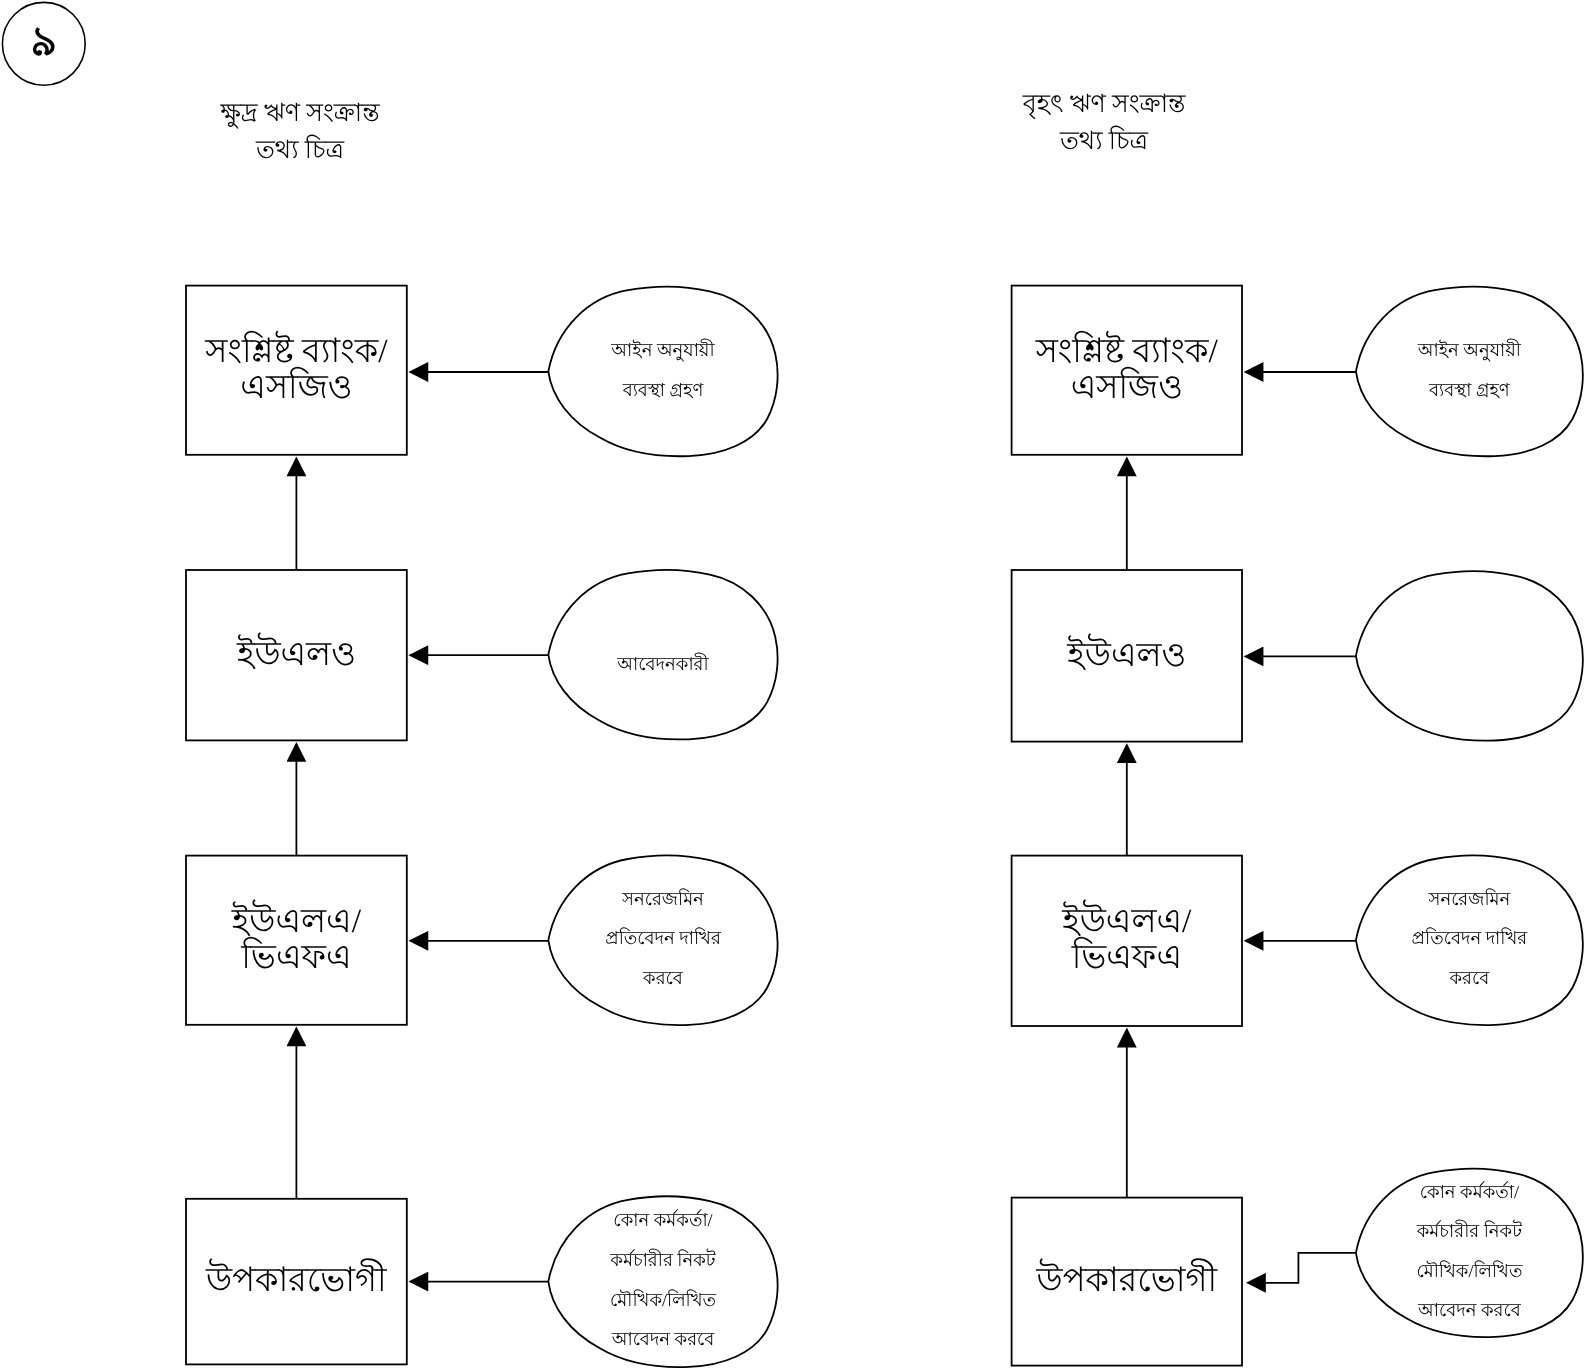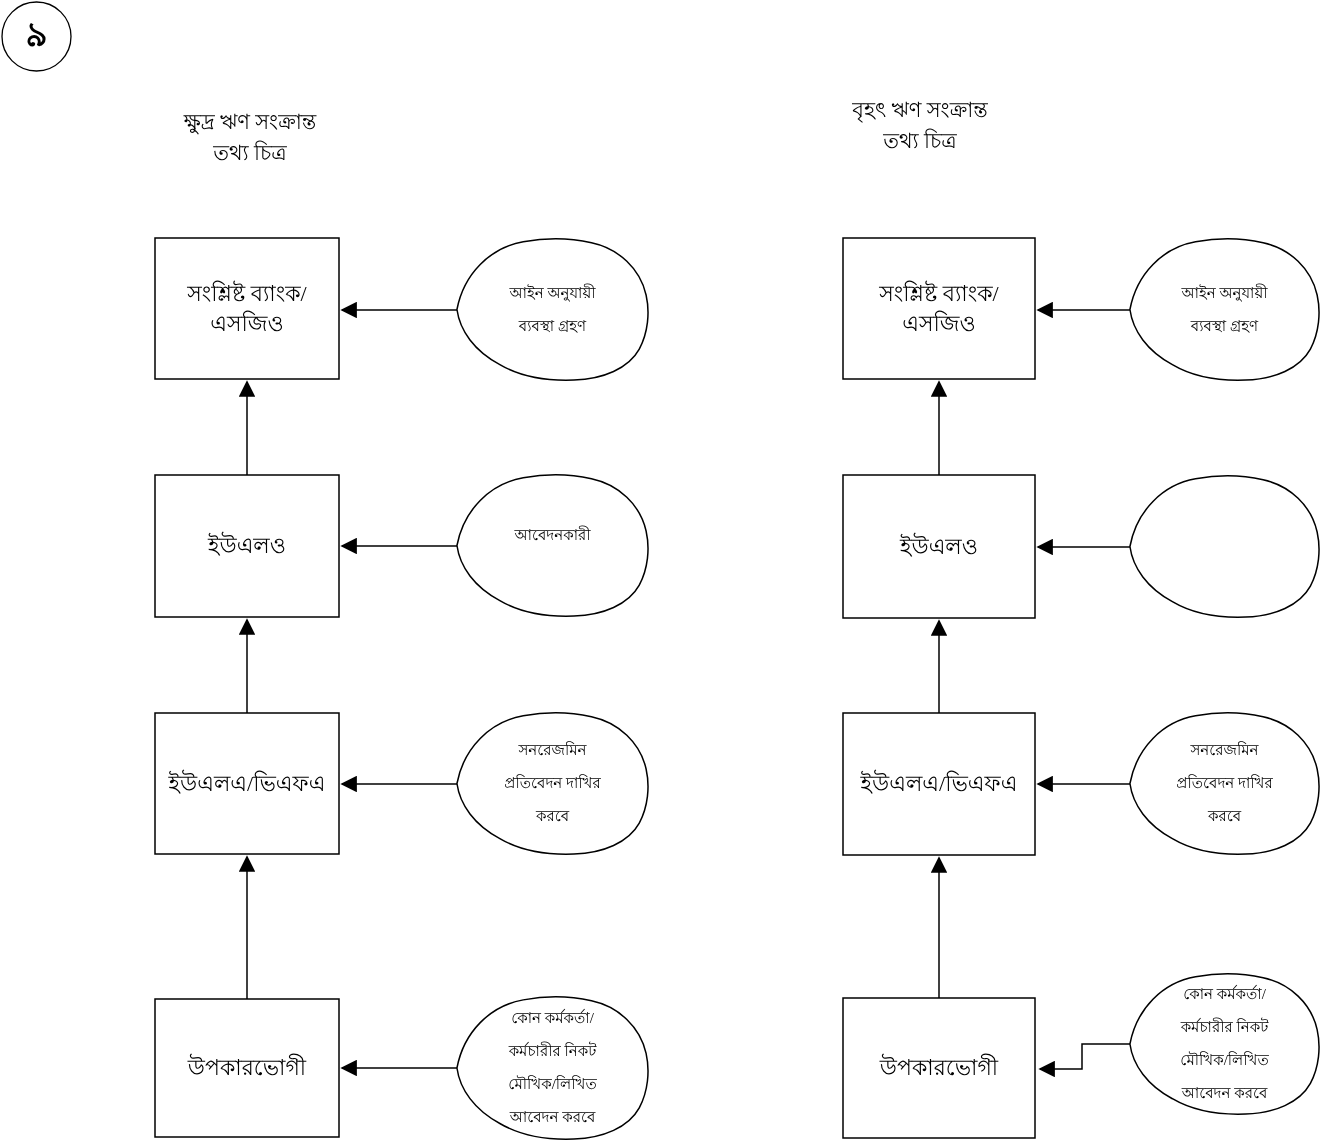--- a/index.html
+++ b/index.html
@@ -18,21 +18,21 @@
     display: flex;
     align-items: center;
     justify-content: center;
     text-align: center;
     white-space: pre-line;
     color: #000000;
   }
   .page-num { font-size: 34px; font-weight: bold; }
   .title    { font-size: 29px; }
   .heading  { font-size: 21px; line-height: 31px; }
-  .box-lbl  { font-size: 22px; line-height: 30px; }
+  .box-lbl  { font-size: 28px; line-height: 30px; }
   .oval-lbl { font-size: 15px; line-height: 33px; }
 </style>
 </head>
 <body>
 
 <div id="stage">
 
   <svg id="shapes" viewBox="0 0 1320 1141" xmlns="http://www.w3.org/2000/svg">
     <defs>
       <marker id="ah" viewBox="0 0 10 10" refX="9" refY="5" markerWidth="13" markerHeight="11" orient="auto-start-reverse">
@@ -82,38 +82,38 @@
 
     <line x1="1130" y1="310" x2="1038" y2="310" stroke="#000000" stroke-width="1.5" marker-end="url(#ah)"></line>
     <line x1="1130" y1="547" x2="1038" y2="547" stroke="#000000" stroke-width="1.5" marker-end="url(#ah)"></line>
     <line x1="1130" y1="784" x2="1038" y2="784" stroke="#000000" stroke-width="1.5" marker-end="url(#ah)"></line>
     <polyline points="1130,1044 1082,1044 1082,1069 1040,1069" fill="none" stroke="#000000" stroke-width="1.5" marker-end="url(#ah)"></polyline>
   </svg>
 
   <div class="lbl page-num" style="left:2px; top:2px; width:69px; height:69px;">৯</div>
 
 
-  <div class="lbl heading" style="left:145px; top:78px; width:210px; height:64px;margin-top:28px;">ক্ষুদ্র ঋণ সংক্রান্ত
+  <div class="lbl heading" style="left:145px; top:78px; width:210px; height:64px;">ক্ষুদ্র ঋণ সংক্রান্ত
 তথ্য চিত্র</div>
-  <div class="lbl heading" style="left:815px; top:94px; width:210px; height:64px;">বৃহৎ ঋণ সংক্রান্ত
+  <div class="lbl heading" style="left:815px; top:70px; width:210px; height:64px;">বৃহৎ ঋণ সংক্রান্ত
 তথ্য চিত্র</div>
 
   <div class="lbl box-lbl" style="left:156px; top:238px; width:182px; height:141px;">সংশ্লিষ্ট ব্যাংক/এসজিও</div>
   <div class="lbl box-lbl" style="left:156px; top:475px; width:182px; height:142px;">ইউএলও</div>
   <div class="lbl box-lbl" style="left:156px; top:713px; width:182px; height:141px;">ইউএলএ/ভিএফএ</div>
   <div class="lbl box-lbl" style="left:156px; top:999px; width:182px; height:138px;">উপকারভোগী</div>
 
   <div class="lbl box-lbl" style="left:844px; top:238px; width:190px; height:141px;">সংশ্লিষ্ট ব্যাংক/এসজিও</div>
   <div class="lbl box-lbl" style="left:844px; top:475px; width:190px; height:143px;">ইউএলও</div>
   <div class="lbl box-lbl" style="left:844px; top:713px; width:190px; height:142px;">ইউএলএ/ভিএফএ</div>
   <div class="lbl box-lbl" style="left:844px; top:998px; width:190px; height:140px;">উপকারভোগী</div>
 
   <div class="lbl oval-lbl" style="left:462px; top:243px; width:181px; height:133px;">আইন অনুযায়ী
 ব্যবস্থা গ্রহণ</div>
-  <div class="lbl oval-lbl" style="left:462px; top:469px; width:181px; height:133px;">আবেদনকারী</div>
+  <div class="lbl oval-lbl" style="left:462px; top:488px; width:181px; height:133px;">আবেদনকারী</div>
   <div class="lbl oval-lbl" style="left:462px; top:717px; width:181px; height:133px;">সনরেজমিন
 প্রতিবেদন দাখির
 করবে</div>
   <div class="lbl oval-lbl" style="left:462px; top:1001px; width:181px; height:134px;">কোন কর্মকর্তা/
 কর্মচারীর নিকট
 মৌখিক/লিখিত
 আবেদন করবে</div>
 
   <div class="lbl oval-lbl" style="left:1134px; top:243px; width:181px; height:133px;">আইন অনুযায়ী
 ব্যবস্থা গ্রহণ</div>

